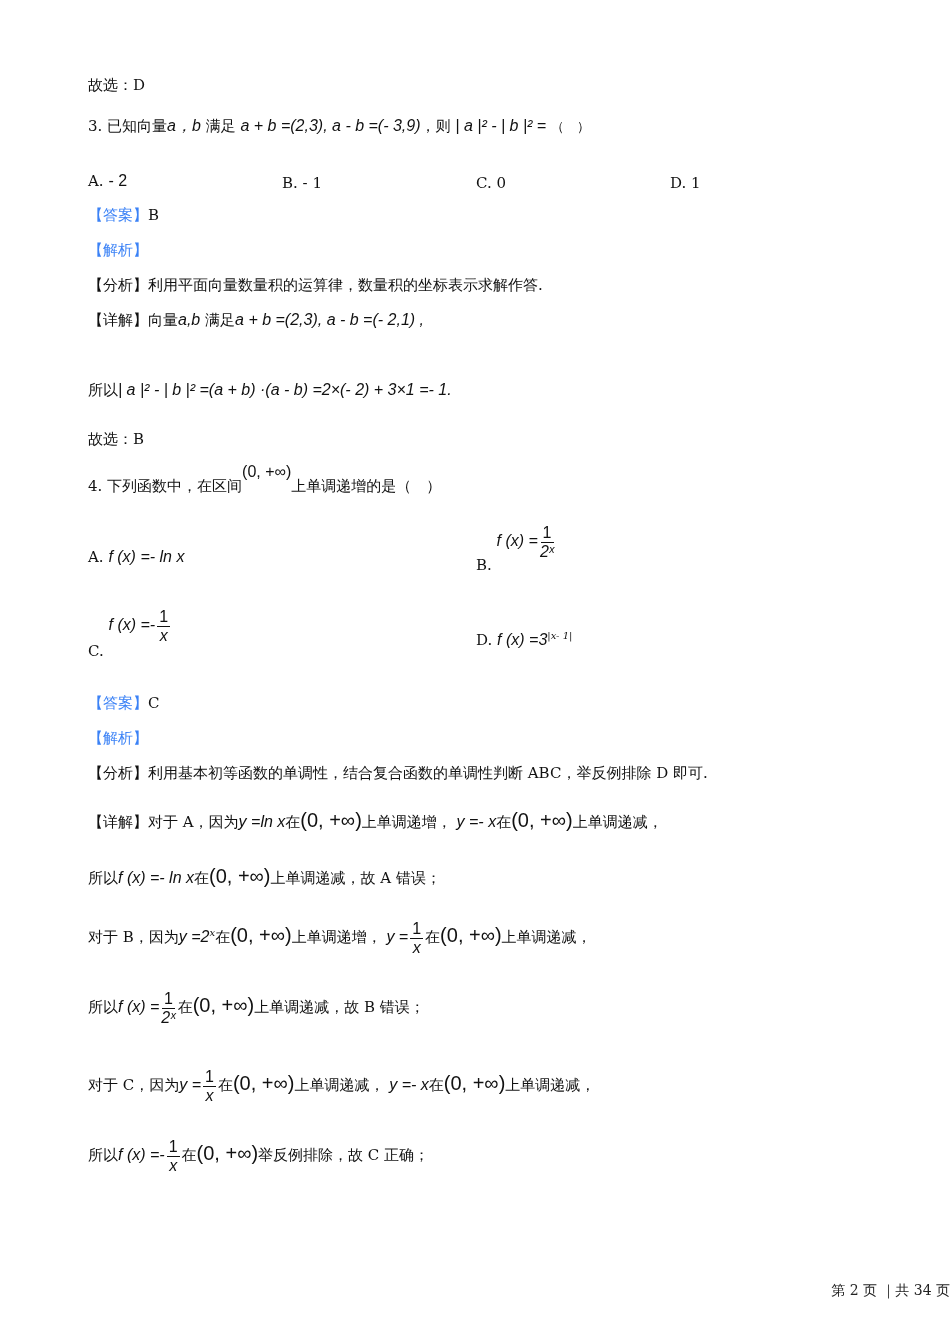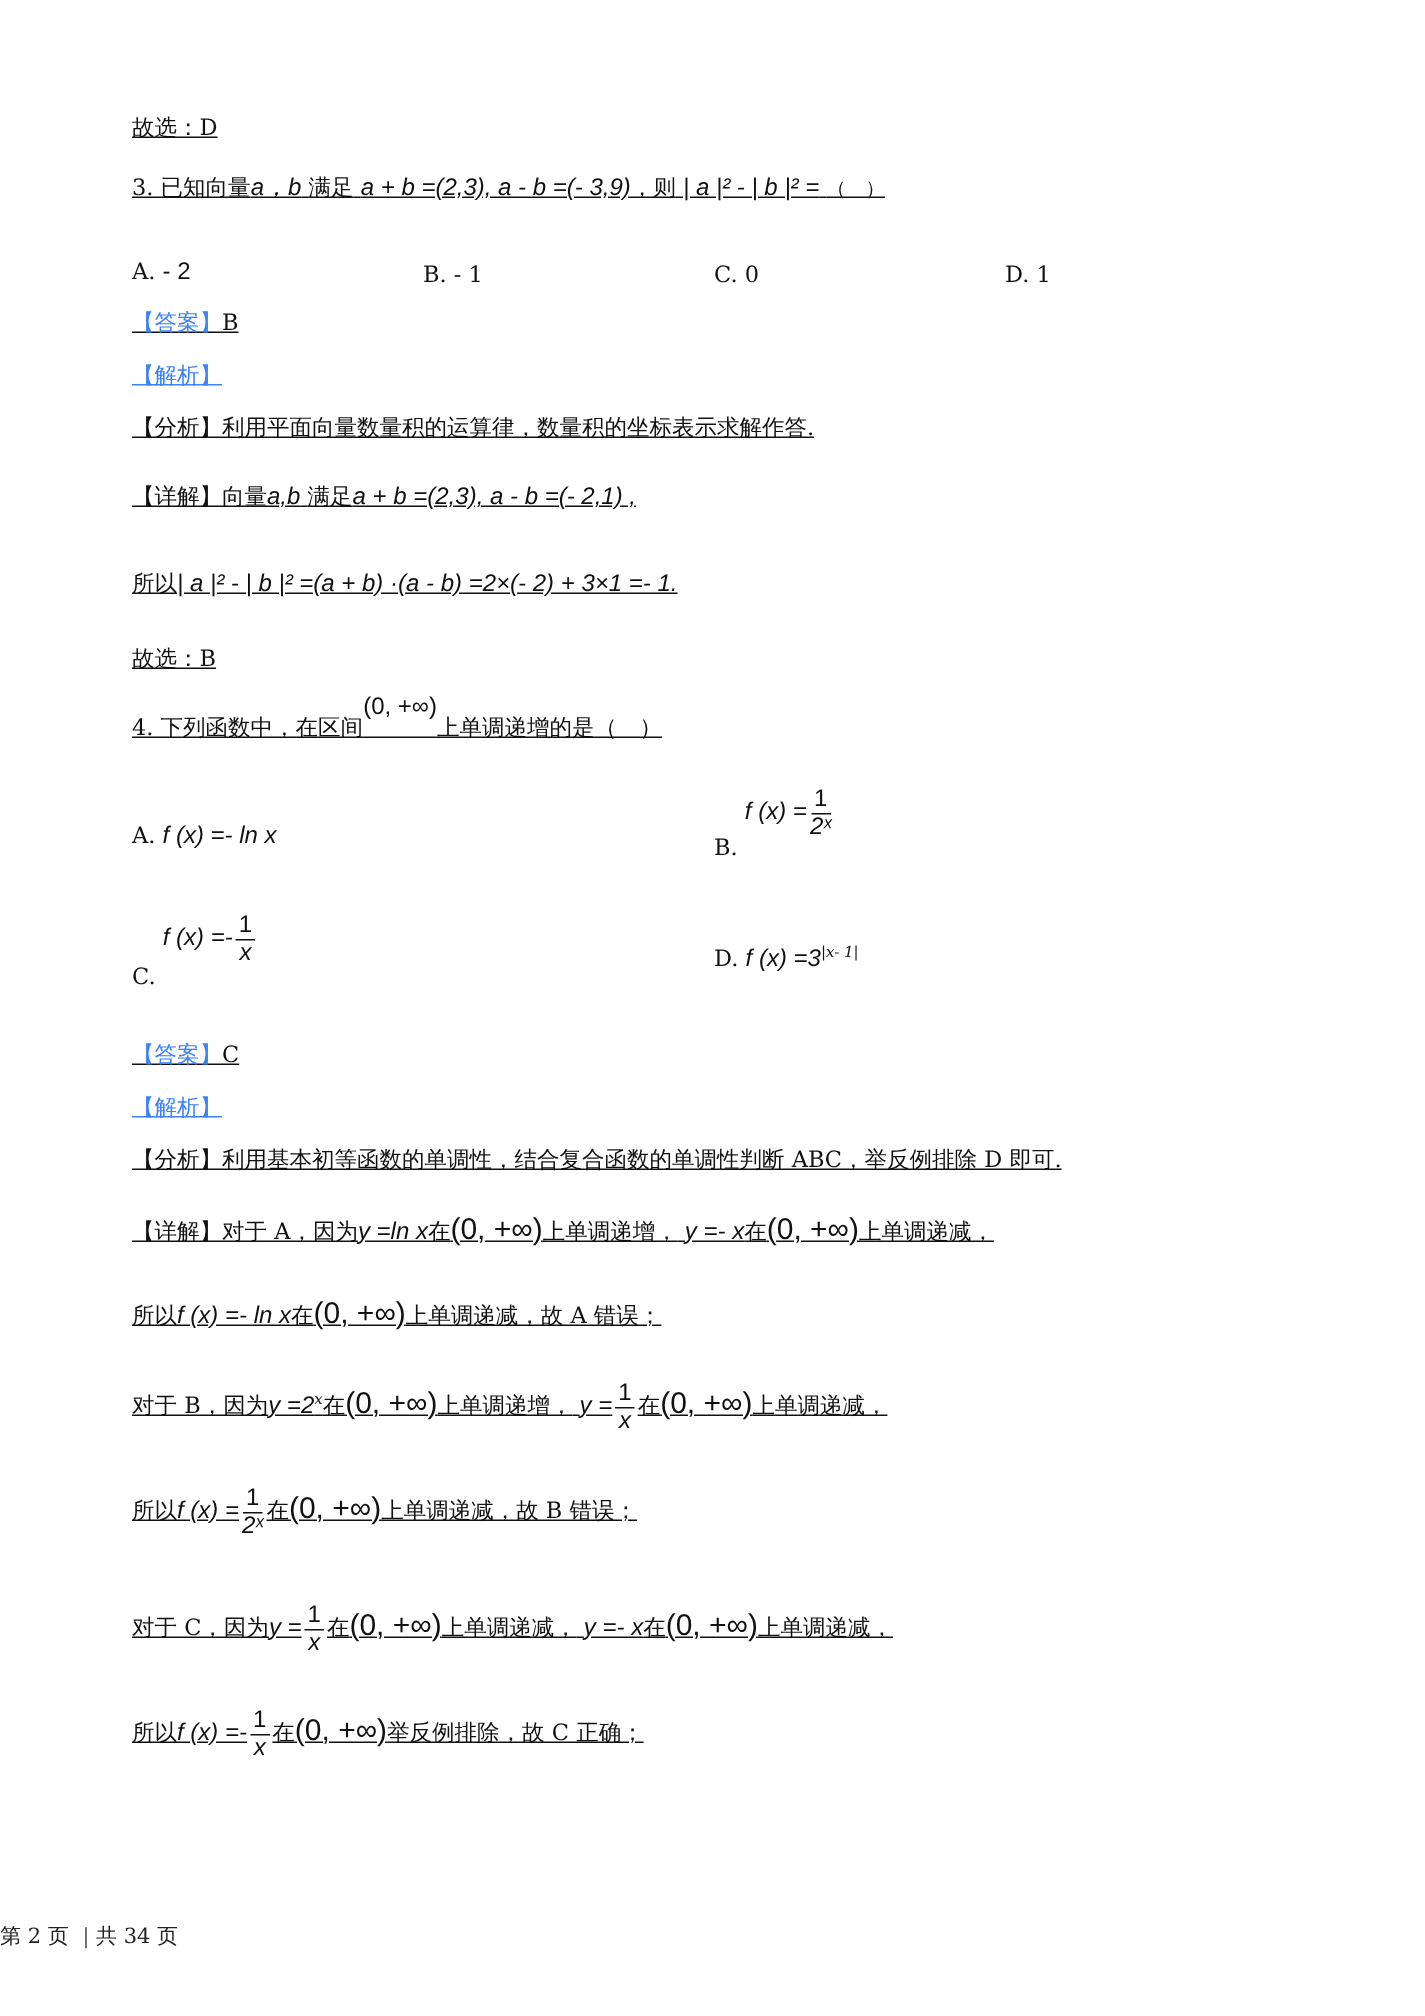--- a/index.html
+++ b/index.html
@@ -1,31 +1,31 @@
 <!DOCTYPE html>
 <html><head>
 <meta charset="utf-8">
 <style>
   html, body { margin: 0; padding: 0; background: #ffffff; }
   body {
     width: 950px; height: 1344px; position: relative; overflow: hidden;
     font-family: "DejaVu Serif", "Liberation Serif", serif;
     color: #111; font-size: 15px;
   }
-  .line { position: absolute; left: 88px; white-space: nowrap; line-height: 1; text-decoration: underline; }
+  .line { position: absolute; left: 88px; white-space: nowrap; line-height: 1; }
   .math { font-family: "Liberation Sans", "DejaVu Sans", sans-serif; font-size: 16px; }
   .mi { font-style: italic; }
   .tag { color: #3b82f6; }
   .sup { font-size: 10px; vertical-align: super; }
   .frac { display: inline-flex; flex-direction: column; align-items: center; vertical-align: middle; margin: 0 2px; font-family: "Liberation Sans", sans-serif; font-size: 16px; }
   .frac .num { border-bottom: 1px solid #111; padding: 0 2px; line-height: 1.1; }
   .frac .den { line-height: 1.1; font-style: italic; text-align: right; }
   .big { font-size: 20px; }
   .opt { position: absolute; white-space: nowrap; }
-  .footer { position: absolute; top: 1282px; left: 0; width: 950px; text-align: left; font-size: 14px; color: #222; }
+  .footer { position: absolute; top: 1282px; left: 0; width: 950px; text-align: right; font-size: 14px; color: #222; }
 </style>
 </head>
 <body>
 
 <div>
 
   <div class="line" style="top:78px">故选：D</div>
 
   <div class="line" style="top:118px">
     <span>3. 已知向量</span><span class="math mi">a，b</span>
@@ -37,21 +37,21 @@
 
   <div class="opt" style="top:172px;left:88px"><span>A.</span> <span class="math">- 2</span></div>
   <div class="opt" style="top:174px;left:282px"><span>B.</span> <span>- 1</span></div>
   <div class="opt" style="top:174px;left:476px"><span>C.</span> <span>0</span></div>
   <div class="opt" style="top:174px;left:670px"><span>D.</span> <span>1</span></div>
 
   <div class="line" style="top:208px"><span class="tag">【答案】</span><span>B</span></div>
   <div class="line tag" style="top:243px">【解析】</div>
   <div class="line" style="top:278px"><span>【分析】</span><span>利用平面向量数量积的运算律，数量积的坐标表示求解作答.</span></div>
 
-  <div class="line" style="top:324px">
+  <div class="line" style="top:312px">
     <span>【详解】</span><span>向量</span><span class="math mi">a,b</span>
     <span>满足</span><span class="math mi">a + b =(2,3), a - b =(- 2,1) ,</span>
   </div>
   <div class="line" style="top:382px">
     <span>所以</span><span class="math mi">| a |² - | b |² =(a + b) ·(a - b) =2×(- 2) + 3×1 =- 1.</span>
   </div>
   <div class="line" style="top:432px">故选：B</div>
 
   <div class="line" style="top:478px">
     <span>4. 下列函数中，在区间</span><span class="math" style="position:relative;top:-14px">(0, +∞)</span><span>上单调递增的是（　）</span>

